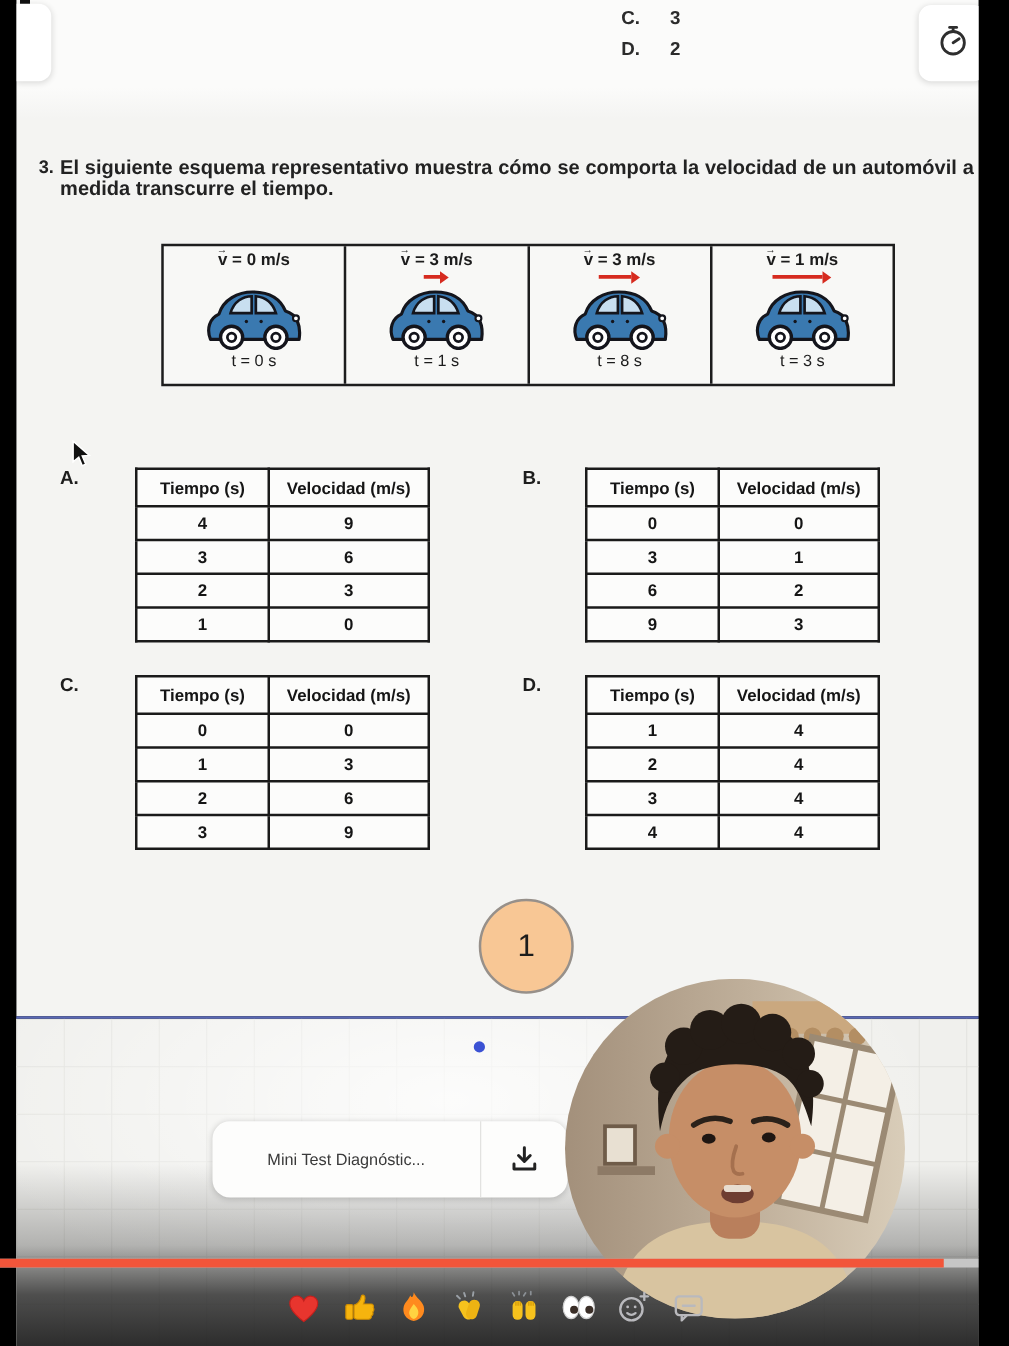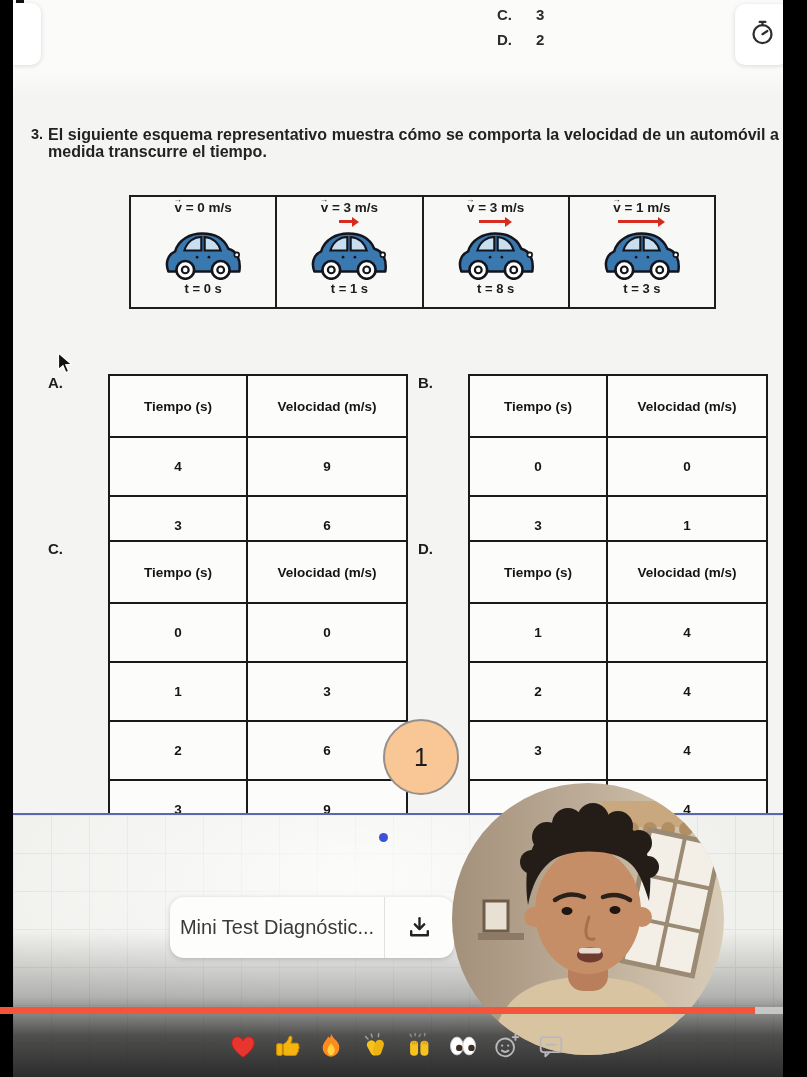--- a/index.html
+++ b/index.html
@@ -30,29 +30,29 @@
          align-items:center;padding-top:3px;}
   .panel:last-child{border-right:none;}
   .vlabel{font-size:13.5px;font-weight:800;color:#1c1c1c;height:17px;}
   .vec{position:relative;display:inline-block;}
   .vec::before{content:"\2192";position:absolute;left:-1px;top:-0.72em;font-size:0.62em;}
   .arrow-row{height:9px;display:flex;align-items:center;justify-content:center;width:100%;}
   .varrow{height:3.5px;background:#d62b1f;position:relative;display:inline-block;margin-right:8px;}
   .varrow::after{content:"";position:absolute;right:-7px;top:-3.2px;
                  border-left:7px solid #d62b1f;border-top:5px solid transparent;border-bottom:5px solid transparent;}.a1{width:13px;}.a2{width:26px;}.a3{width:40px;}
   .car{width:86px;height:54px;}
-  .tlabel{font-size:13px;font-weight:700;color:#1c1c1c;margin-top:1px;}
+  .tlabel{font-size:13px;font-weight:400;color:#1c1c1c;margin-top:1px;}
 
   .prompt{position:absolute;left:25px;top:338px;font-size:14.5px;font-weight:600;color:#222;}
   .cursor{position:absolute;left:44px;top:352px;width:17px;height:23px;z-index:8;}
 
   .opt{position:absolute;}
   .opt-label{position:absolute;left:0;top:0;font-size:15px;font-weight:800;color:#1d1d1d;}
   .opt-table{border-collapse:collapse;background:#fcfcfb;border:2.5px solid #1a1a1a;}
-  .opt-table th,.opt-table td{border:2px solid #1a1a1a;text-align:center;color:#151515;padding:16px;}
+  .opt-table th,.opt-table td{border:2px solid #1a1a1a;text-align:center;color:#151515;padding:0;}
   .opt-table th{width:104px;height:28px;font-size:13.5px;font-weight:800;}
   .opt-table th+th{width:126px;}
   .opt-table td{height:25px;font-size:13.5px;font-weight:700;}
   .tblA{margin-left:60px;} .tblB{margin-left:50px;} .tblC{margin-left:60px;} .tblD{margin-left:50px;}
   .optA{left:35px;top:374px;} .optB{left:405px;top:374px;}
   .optC{left:35px;top:540px;} .optD{left:405px;top:540px;}
 
   .page-circle{position:absolute;left:370px;top:719px;width:72px;height:72px;border-radius:50%;
                background:#f8c795;border:2px solid #97908a;display:flex;align-items:center;
                justify-content:center;font-size:25px;color:#1c1c1c;}
@@ -67,21 +67,21 @@
       #f0f0ed;
     background-size:auto,38px 38px,38px 38px,auto;z-index:10;}
   .blue-dot{position:absolute;left:379px;top:833px;width:9px;height:9px;border-radius:50%;
             background:#3b52d4;z-index:12;}
   .dark-overlay{position:absolute;left:13px;top:930px;width:770px;height:147px;z-index:20;
     background:linear-gradient(to bottom,rgba(30,30,30,0) 0%,rgba(35,35,35,.3) 45%,
                rgba(38,38,38,.8) 72%,rgba(28,28,28,.92) 100%);}
 
   .file-pill{position:absolute;left:170px;top:897px;width:284px;height:61px;border-radius:14px;
              background:#fdfdfc;box-shadow:0 1px 5px rgba(0,0,0,.18);display:flex;align-items:center;z-index:30;}
-  .pill-label{flex:1;text-align:center;font-size:20px;color:#3a3a3a;}
+  .pill-label{flex:1;text-align:center;font-size:13px;color:#3a3a3a;}
   .pill-div{width:1px;height:61px;background:#e2e2e0;}
   .pill-dl{width:69px;display:flex;align-items:center;justify-content:center;cursor:pointer;}
 
   .webcam{position:absolute;left:452px;top:783px;width:272px;height:272px;border-radius:50%;
           overflow:hidden;z-index:40;}
 
   .progress{position:absolute;left:0;top:1007px;width:783px;height:7px;background:#c6c6c6;z-index:50;}
   .progress-fill{height:100%;background:#f2553a;}
 
   .reactions{position:absolute;left:228px;top:1031px;display:flex;gap:14px;z-index:55;}

